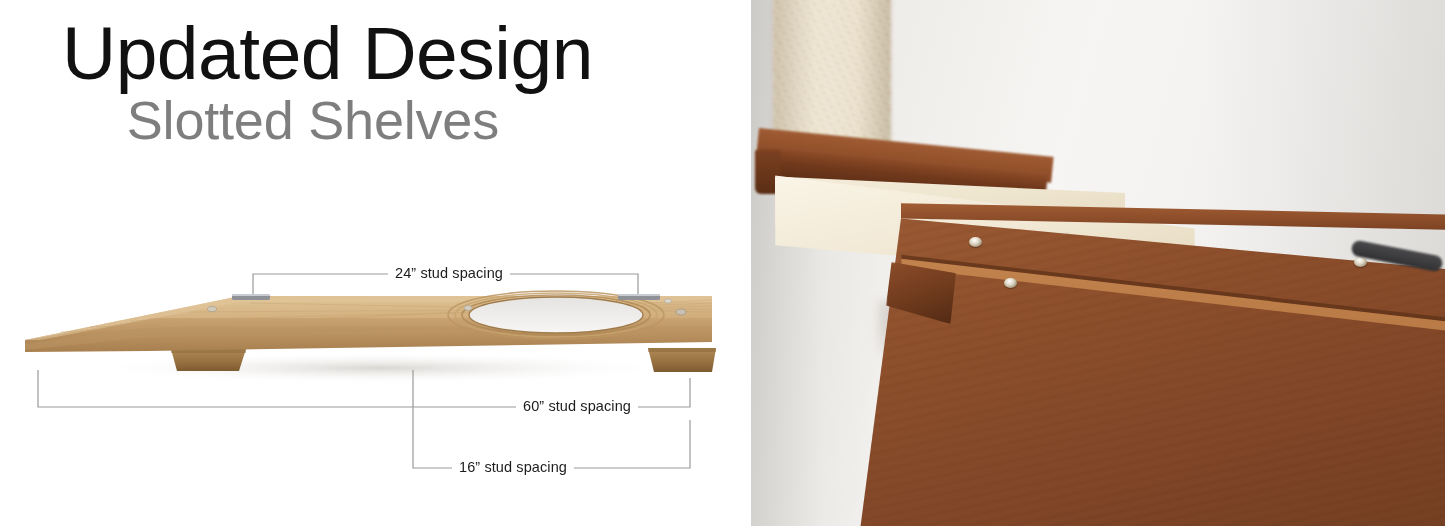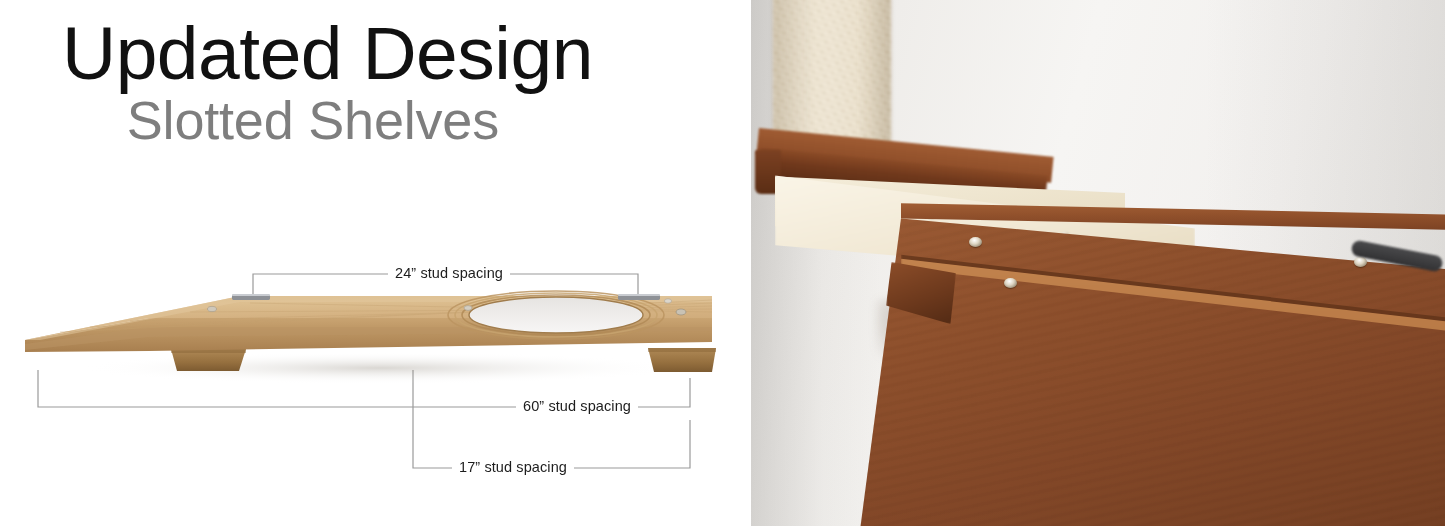--- a/index.html
+++ b/index.html
@@ -332,21 +332,21 @@
             <ellipse cx="681" cy="312" rx="5" ry="3" fill="#c9c2b4" stroke="#9a917f" stroke-width="0.7"></ellipse>
             <ellipse cx="668" cy="301" rx="3.6" ry="2.2" fill="#dcd6cb" stroke="#a39a8a" stroke-width="0.5"></ellipse>
           </g>
         </svg>
       </div>
 
       <div class="dim-label" style="left:388px; top:265px;">24” stud spacing</div>
 
       <div class="dim-label" style="left:516px; top:398px;">60” stud spacing</div>
 
-      <div class="dim-label" style="left:452px; top:459px;">17” stud spacing</div>
+      <div class="dim-label" style="left:452px; top:459px;">16” stud spacing</div>
 
     </div>
   </div>
 
   <div id="right-panel">
 
     <div class="photo-layer" id="wall-back"></div>
     <div class="photo-layer" id="wall-corner-shadow"></div>
     <div class="photo-layer" id="wall-right-soft"></div>
 

